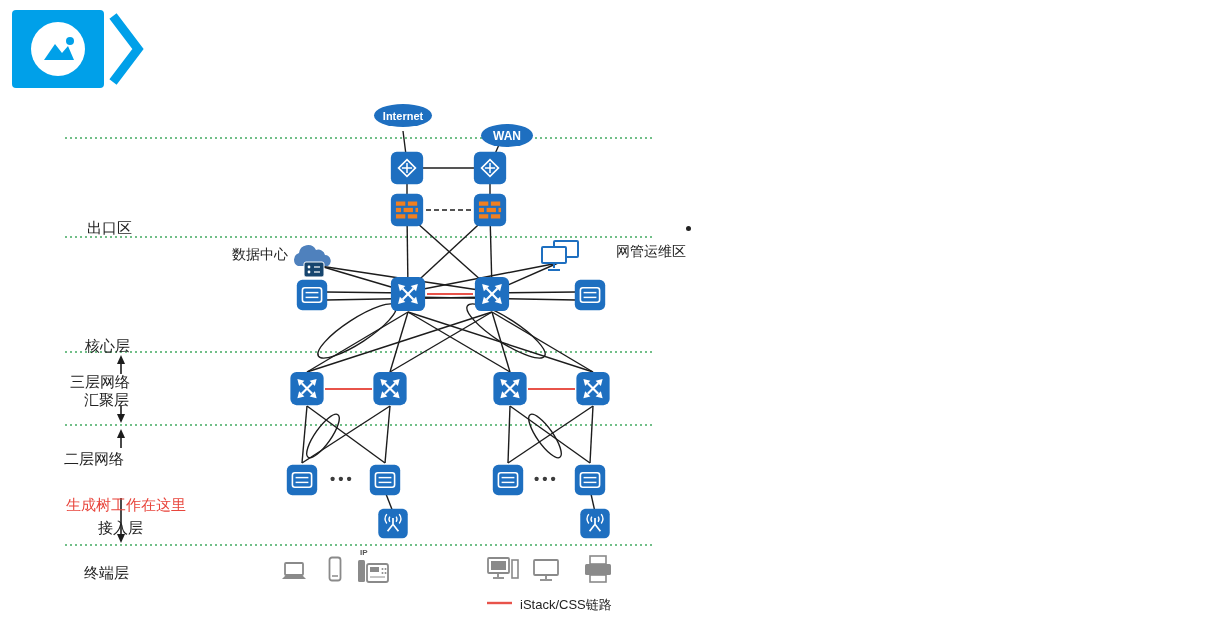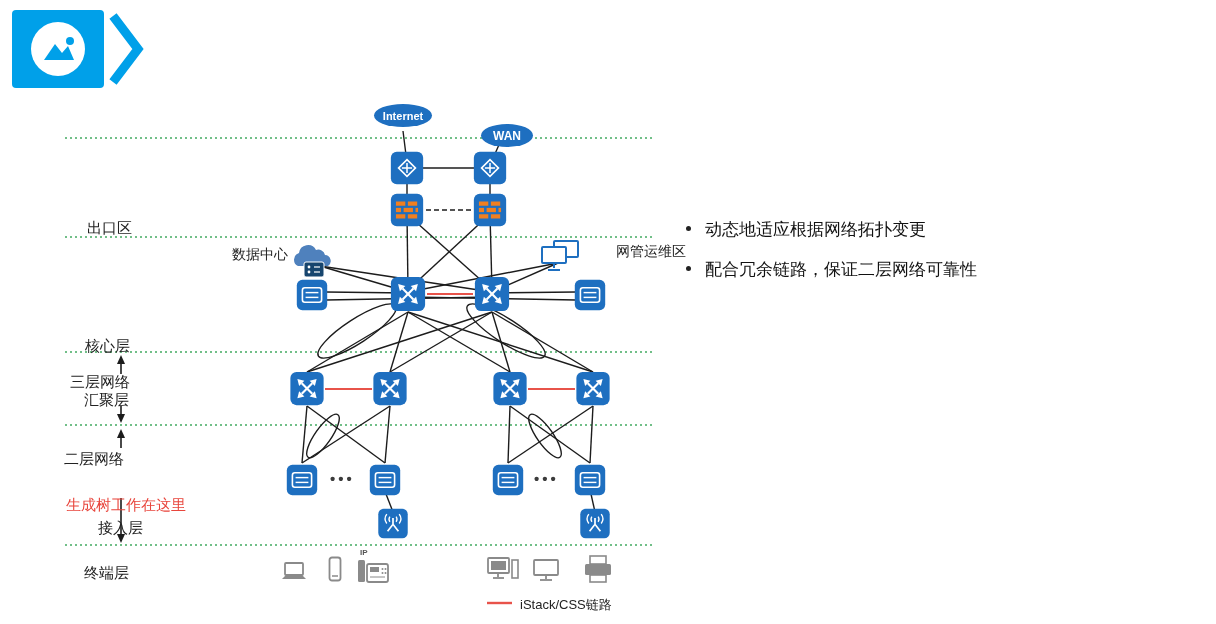--- a/index.html
+++ b/index.html
@@ -388,21 +388,16 @@
   <span class="lbl" style="left:84px;top:391px">汇聚层</span>
   <span class="lbl" style="left:64px;top:450px">二层网络</span>
   <span class="lbl red-note" style="left:66px;top:496px">生成树工作在这里</span>
   <span class="lbl" style="left:98px;top:519px">接入层</span>
   <span class="lbl" style="left:84px;top:564px">终端层</span>
   <span class="legend-label" style="left:520px;top:596px">iStack/CSS链路</span>
 
   <ul class="bullets">
     <li>
       <span class="bullet-dot"></span>
-      <span>动态地适应根据网络拓扑变更</span>
-    </li>
-    <li>
-      <span class="bullet-dot"></span>
-      <span>配合冗余链路，保证二层网络可靠性</span>
     </li>
   </ul>
 
 </div>
 
 </body></html>

